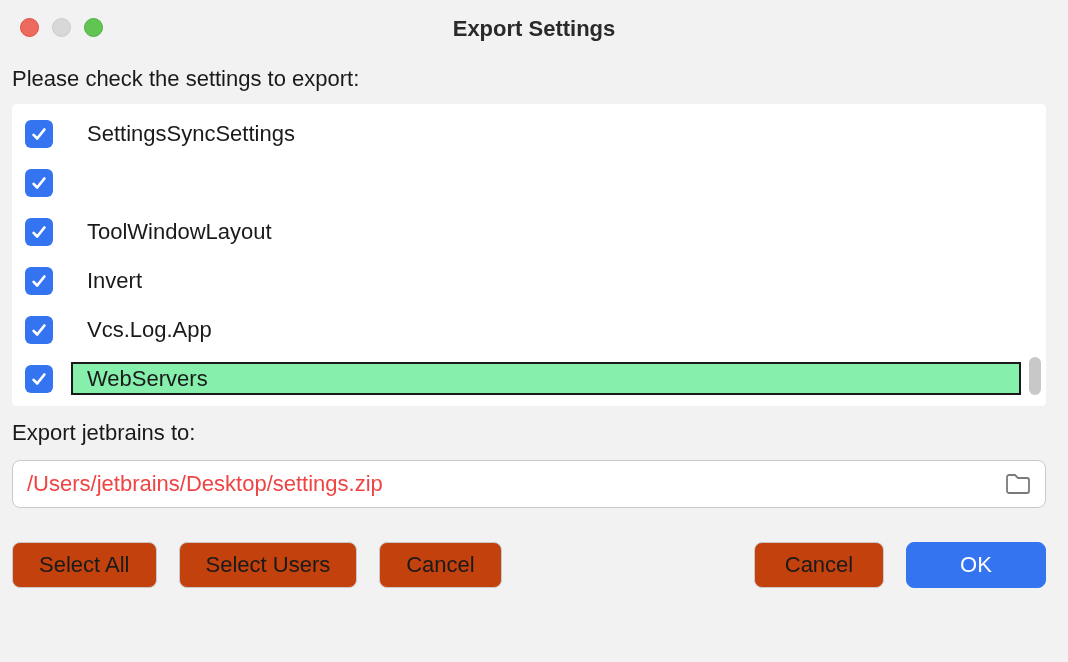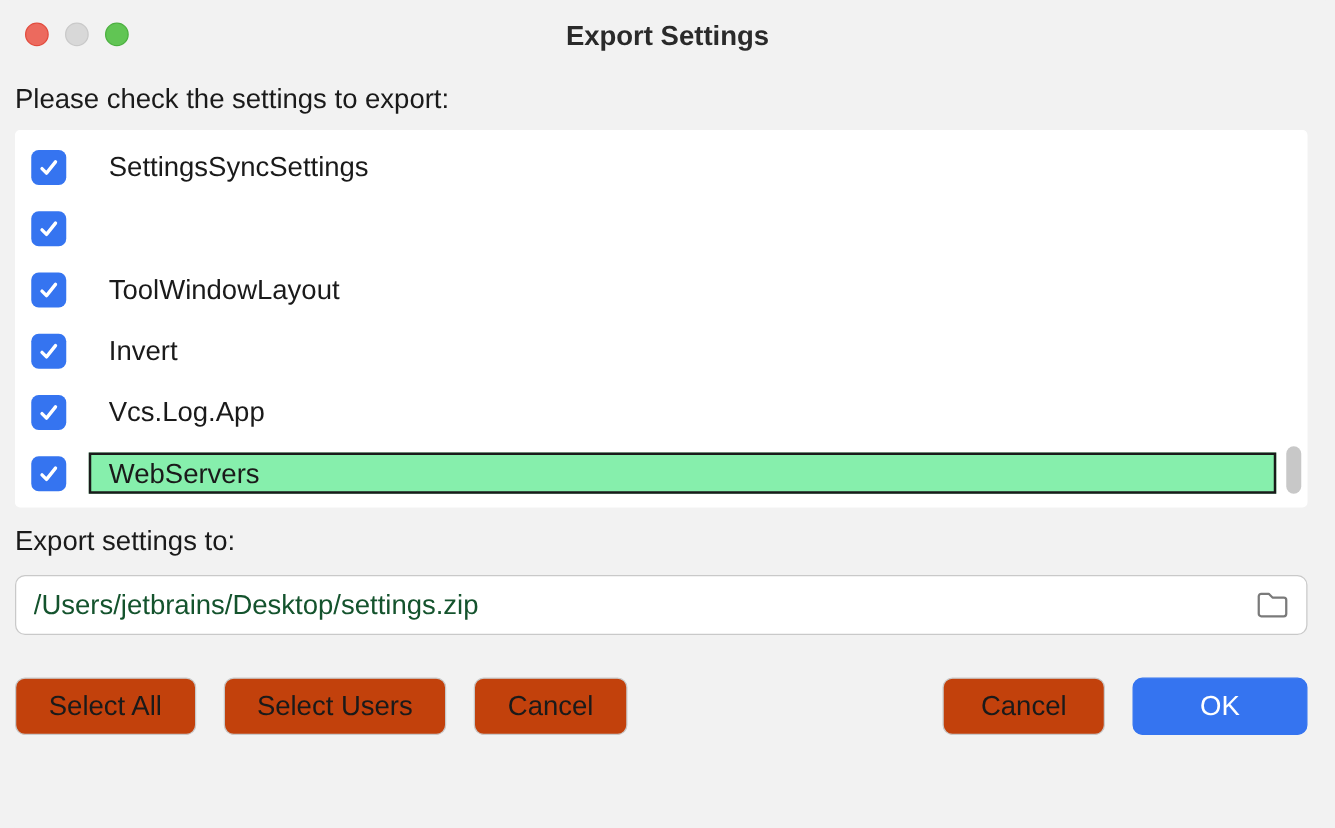--- a/index.html
+++ b/index.html
@@ -146,21 +146,21 @@
       background: #ffffff;
       border: 1px solid #c9c9c9;
       border-radius: 8px;
       height: 48px;
       padding: 0 14px 0 14px;
       margin-bottom: 34px;
     }
     .path-input {
       flex: 1;
       font-size: 22px;
-      color: #14532d;
+      color: #ef4444;
       border: none;
       outline: none;
       background: transparent;
     }
     .folder-icon {
       width: 26px;
       height: 22px;
       flex-shrink: 0;
     }
     .folder-icon svg {
@@ -273,21 +273,21 @@
           </div>
           <div class="selected-label-holder">
             <span class="item-label">WebServers</span>
           </div>
         </div>
 
       </div>
       <div class="scrollbar-thumb"></div>
     </div>
 
-    <div class="export-to-label">Export settings to:</div>
+    <div class="export-to-label">Export jetbrains to:</div>
 
     <div class="path-field">
       <input class="path-input" type="text" value="/Users/jetbrains/Desktop/settings.zip" style="">
       <div class="folder-icon">
         <svg viewBox="0 0 26 22">
           <path d="M2 4 a2 2 0 0 1 2 -2 h6 l3 3 h9 a2 2 0 0 1 2 2 v11 a2 2 0 0 1 -2 2 h-18 a2 2 0 0 1 -2 -2 z"></path>
         </svg>
       </div>
     </div>
 

